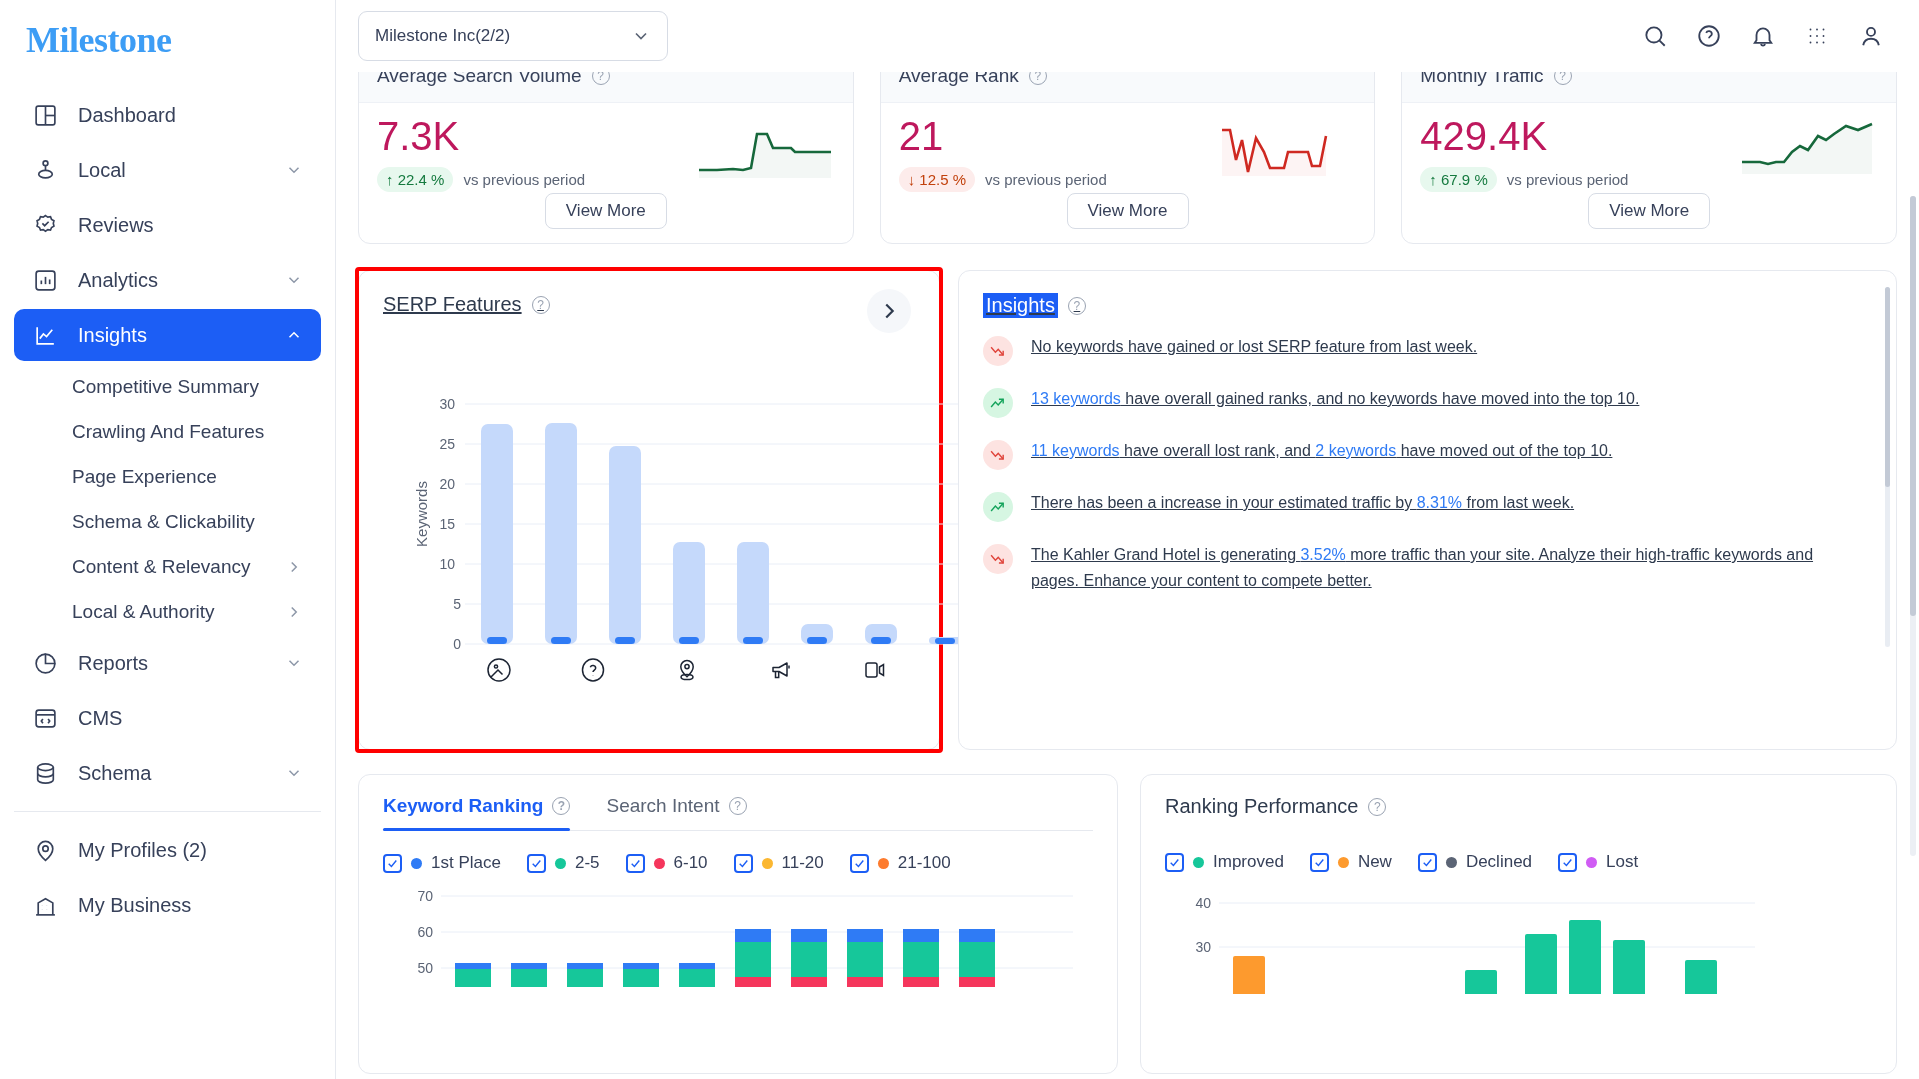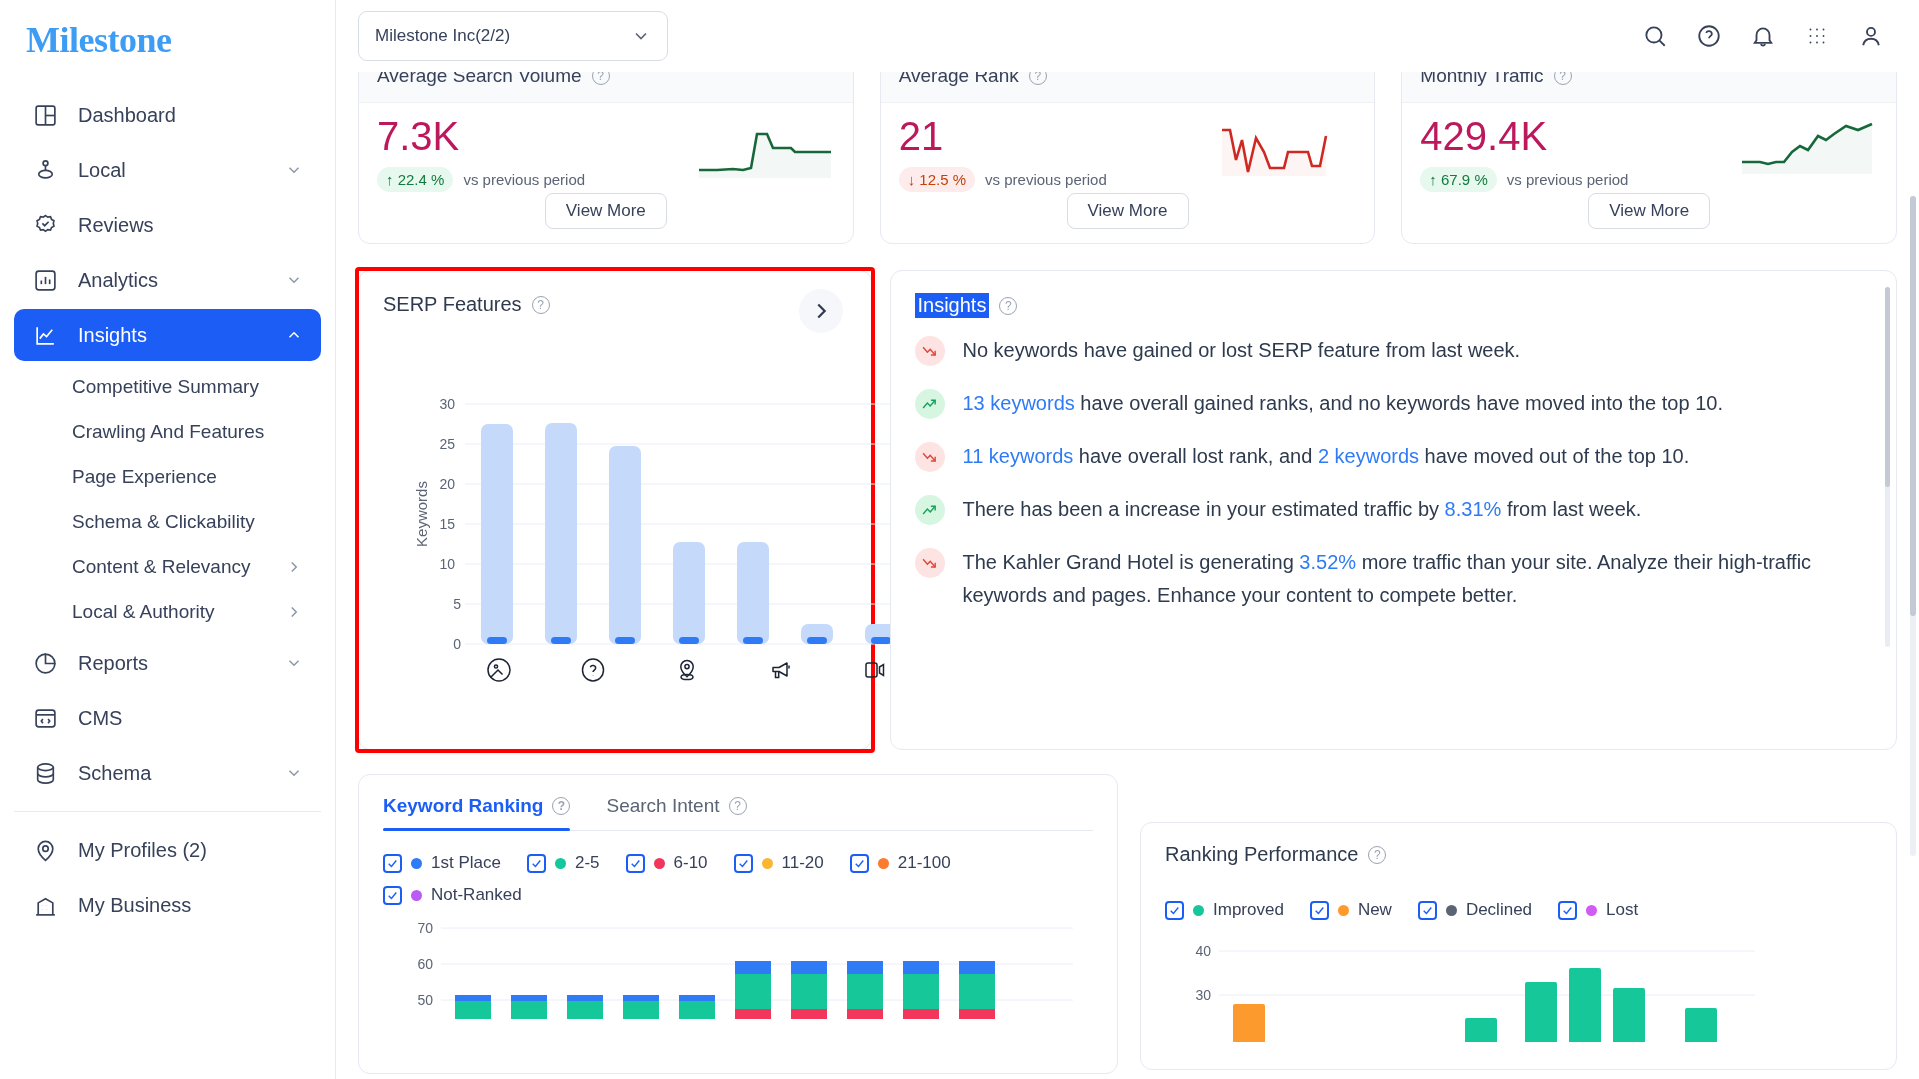--- a/index.html
+++ b/index.html
@@ -100,21 +100,21 @@
   .kpi-vs { font-size: 15px; color:#5b6475; }
   .spark { width: 140px; height: 60px; }
   .kpi-foot { display:flex; justify-content:center; padding-top: 2px; }
   .view-more {
     border:1px solid #d7dce5; background:#fff; border-radius: 8px;
     padding: 7px 20px; font-size: 17px; color:#37415a; cursor:pointer;
     font-family:"Liberation Sans",sans-serif;
   }
 
   
-  .row2 { display:flex; gap: 18px; margin-top: 26px; }
+  .row2 { display:flex; gap: 18px; margin-top: 26px; text-decoration: underline; }
   .card { background:#fff; border:1px solid #e6e9ef; border-radius: 12px; }
   .serp-card { width: 760px; height: 480px; position:relative; padding: 22px 24px 10px 24px; }
   .serp-highlight { position:absolute; inset:-4px; border:4px solid #ff0000; border-radius: 4px; pointer-events:none; }
   .card-title { display:flex; align-items:center; gap:10px; font-size:20px; color:#2e3a4d; }
   .next-btn {
     position:absolute; right: 28px; top: 18px; width:44px;height:44px;border-radius:50%;
     background:#f5f7fa; display:flex;align-items:center;justify-content:center;cursor:pointer;
   }
   .next-btn svg { width:22px;height:22px;stroke:#2e3a4d;fill:none;stroke-width:2.4;}
 
@@ -129,29 +129,29 @@
   .ins-title-row { display:flex; align-items:center; gap:10px; }
   .ins-title { font-size:20px; color:#2e3a4d; background:#1c5ef5; color:#fff; padding: 1px 3px; }
   .ins-list { margin-top: 16px; height: 390px; overflow:hidden; padding-right: 22px; position:relative; }
   .ins-item { display:flex; gap: 18px; margin-bottom: 20px; }
   .ins-bullet { width: 30px;height:30px;border-radius:50%;flex:0 0 30px;display:flex;align-items:center;justify-content:center;margin-top:2px;}
   .ins-bullet.up { background:#d6f6e2; }
   .ins-bullet.down { background:#fde3e1; }
   .ins-bullet svg { width:17px;height:17px;fill:none;stroke-width:2;}
   .ins-bullet.up svg { stroke:#14a35b; }
   .ins-bullet.down svg { stroke:#e0453c; }
-  .ins-text { font-size: 20px; line-height: 1.65; color:#2e3a4d; }
+  .ins-text { font-size: 16px; line-height: 1.65; color:#2e3a4d; }
   .ins-text .lnk { color:#2f7bf5; }
   .scrollbar { position:absolute; right: 6px; top: 16px; width:5px; height: 360px; background:#e9edf3; border-radius:3px;}
   .scrollbar i { display:block; width:5px; height:200px; background:#c3cad6; border-radius:3px;}
 
   
   .row3 { display:flex; gap: 22px; margin-top: 24px; }
   .kr-card { width: 760px; height: 300px; padding: 20px 24px 0 24px; overflow:hidden;}
-  .rp-card { flex:1 1 auto; height: 248px; padding: 20px 24px 0 24px; overflow:hidden;margin-top:48px;}
+  .rp-card { flex:1 1 auto; height: 300px; padding: 20px 24px 0 24px; overflow:hidden;}
   .tabs { display:flex; gap: 36px; border-bottom:1px solid #e6e9ef; }
   .tab { display:flex; align-items:center; gap:9px; padding-bottom: 13px; font-size:19px; color:#5b6475; cursor:pointer; position:relative;text-align:center;}
   .tab.active { color:#1c5ef5; font-weight:700; }
   .tab.active:after { content:""; position:absolute; left:0; right:0; bottom:-1px; height:3px; background:#1c5ef5; border-radius:2px;}
   .legend-row { display:flex; flex-wrap:wrap; gap: 12px 26px; margin-top: 22px; }
   .lg { display:flex; align-items:center; gap:9px; font-size:17px; color:#37415a; cursor:pointer;}
   .cb { width:19px;height:19px;border:2px solid #1c5ef5;border-radius:4px;display:flex;align-items:center;justify-content:center;flex:0 0 19px;}
   .cb svg { width:13px;height:13px;stroke:#1c5ef5;fill:none;stroke-width:2.6;}
   .dot { width:11px;height:11px;border-radius:50%; flex:0 0 11px;}
   .mini-plot { position:relative; margin-top: 14px; height: 105px; }
@@ -684,29 +684,20 @@
               <span>11-20</span>
             </div>
             <div class="lg">
               <span class="cb">
                   <svg viewBox="0 0 24 24">
                     <polyline points="5 12.5 10 17.5 19 6.5"></polyline>
                   </svg>
                 </span>
               <span class="dot" style="background:#fd7b2e"></span>
               <span>21-100</span>
-            </div>
-            <div class="lg" style="flex-basis:100%">
-              <span class="cb">
-                  <svg viewBox="0 0 24 24">
-                    <polyline points="5 12.5 10 17.5 19 6.5"></polyline>
-                  </svg>
-                </span>
-              <span class="dot" style="background:#b95cf4"></span>
-              <span>Not-Ranked</span>
             </div>
           </div>
 
           <div class="mini-plot">
             <svg width="700" height="100" viewBox="0 0 700 100">
               <g font-size="14" fill="#5b6475" font-family="Liberation Sans, sans-serif" text-anchor="end">
                 <text x="50" y="14">70</text>
                 <text x="50" y="50">60</text>
                 <text x="50" y="86">50</text>
               </g>

